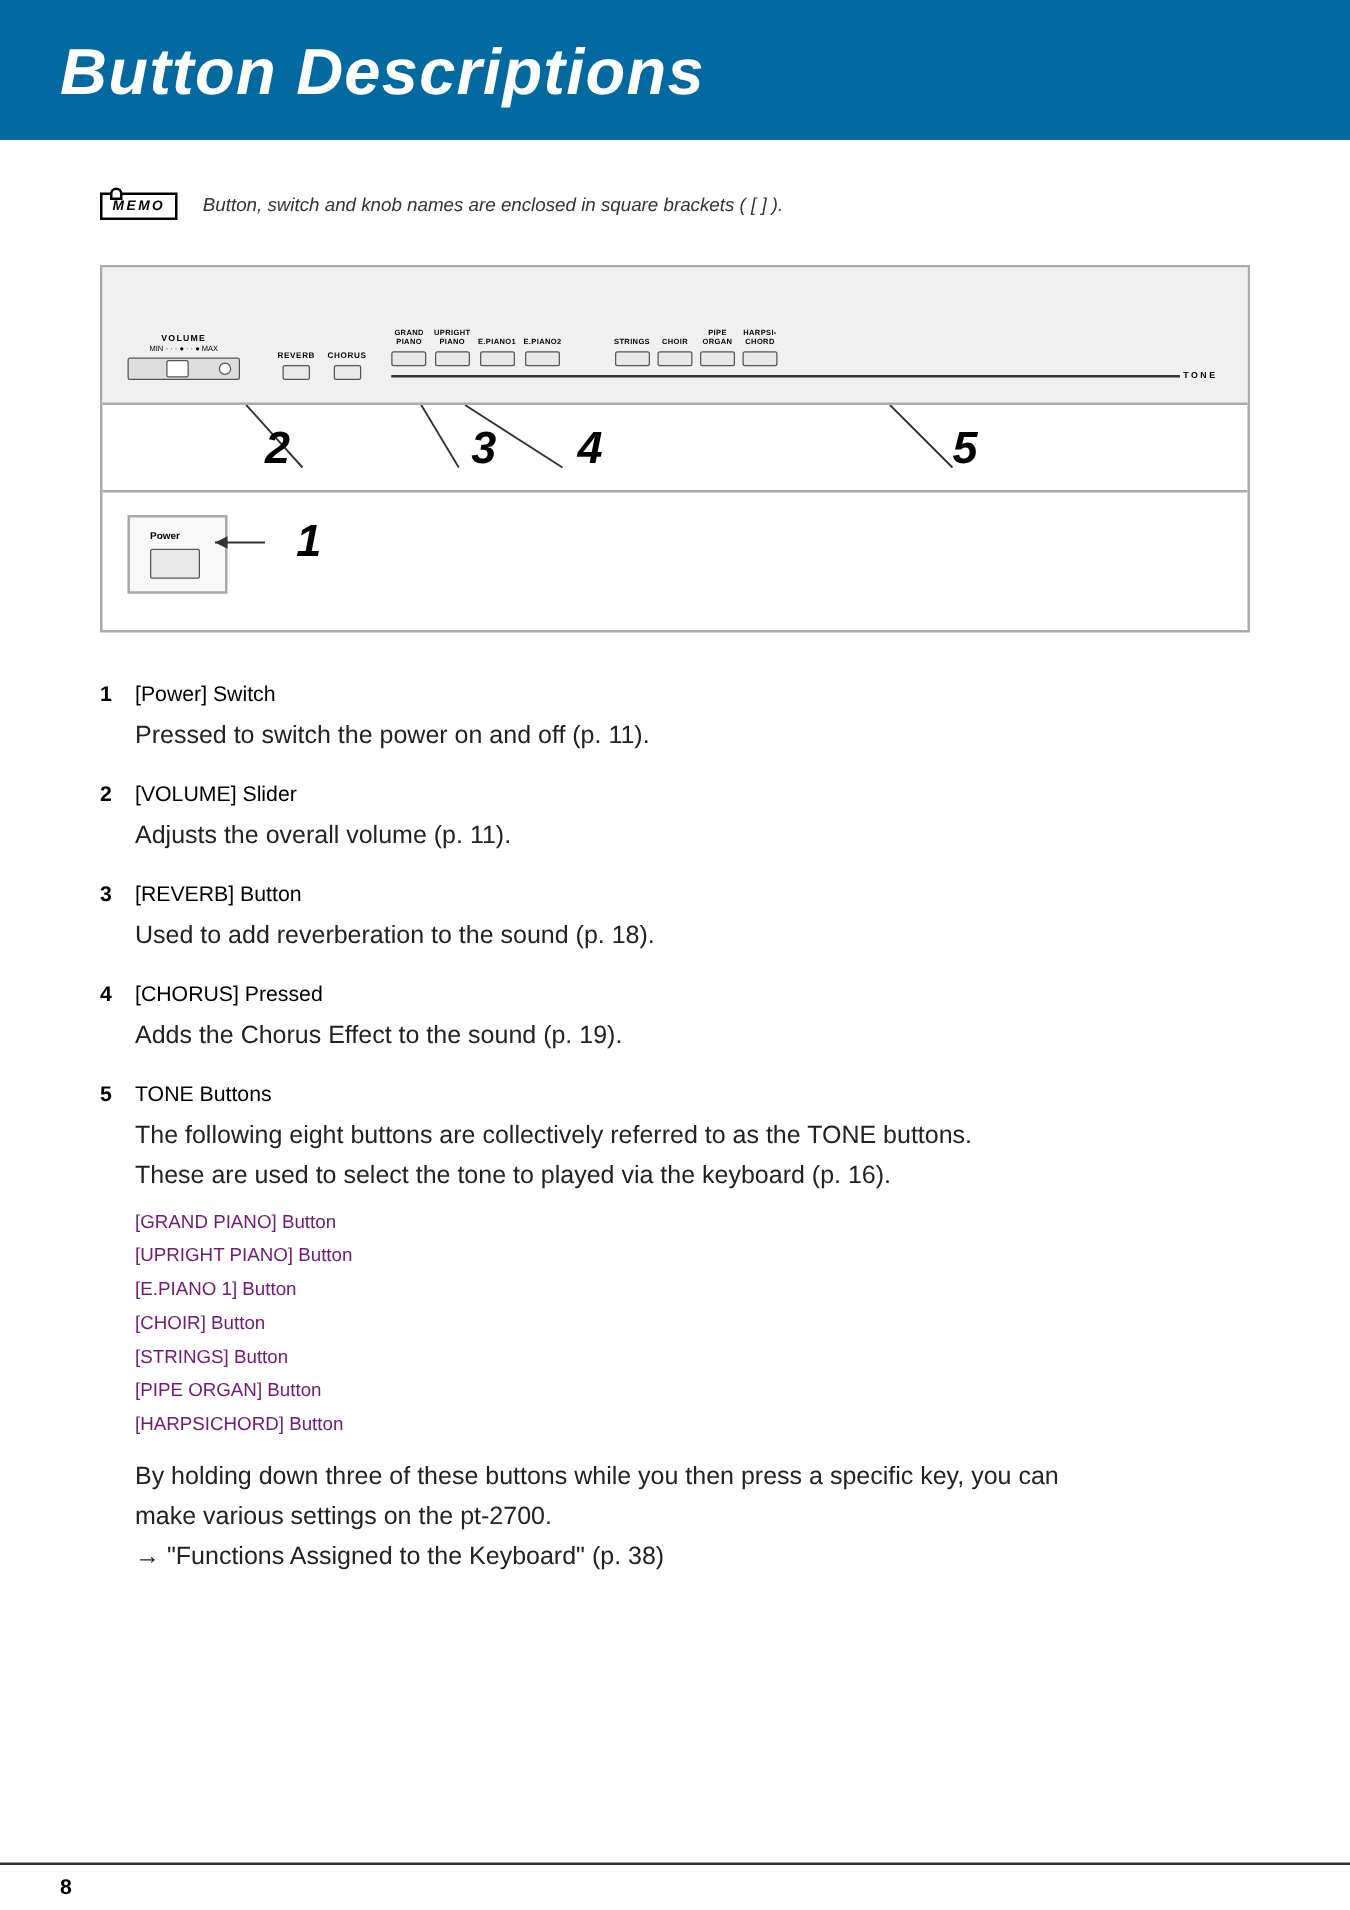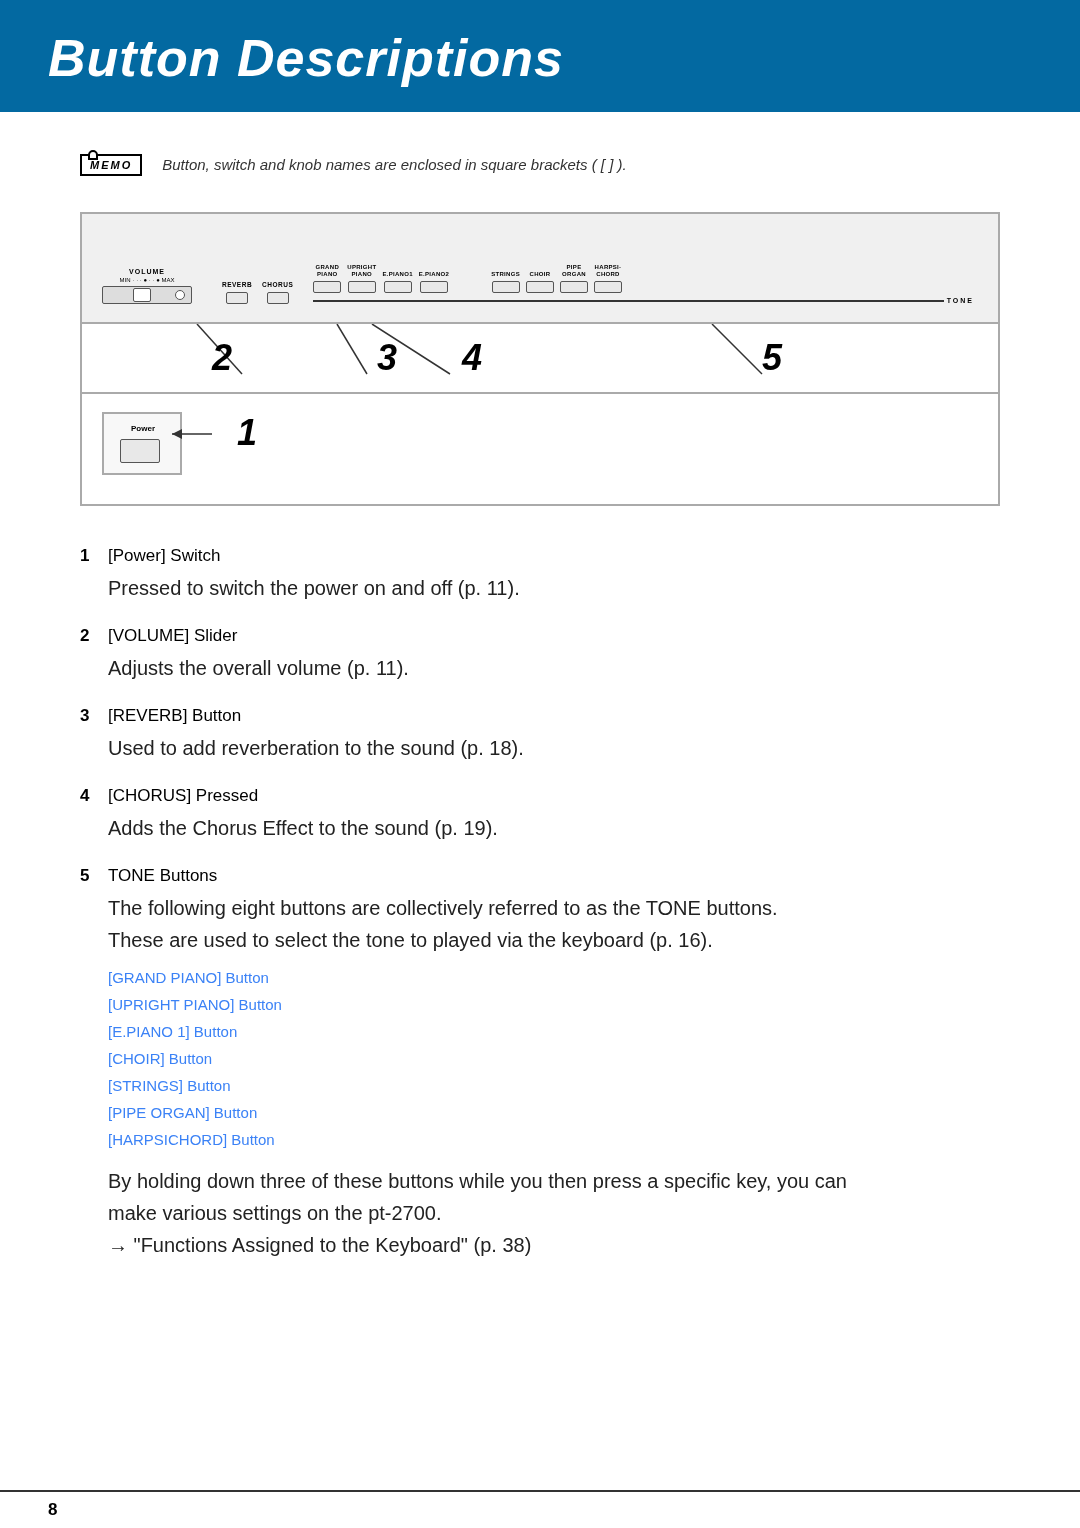--- a/index.html
+++ b/index.html
@@ -272,21 +272,21 @@
       font-size: 20px;
       color: #222;
       padding-left: 28px;
       line-height: 1.6;
     }
     .desc-list {
       padding-left: 28px;
       margin-top: 8px;
       margin-bottom: 12px;
       font-size: 15px;
-      color: #3b82f6;
+      color: #701a75;
       line-height: 1.8;
       list-style: none;
     }
 
     
     .footer {
       position: absolute;
       bottom: 0;
       left: 0;
       right: 0;
@@ -406,21 +406,21 @@
       </svg>
       <span class="num-label num-2">2</span>
       <span class="num-label num-3">3</span>
       <span class="num-label num-4">4</span>
       <span class="num-label num-5">5</span>
     </div>
 
     <div class="bottom-panel" style="position:relative;height:110px;">
 
       <div style="border:2px solid #aaa;padding:10px 16px;display:flex;flex-direction:column;align-items:flex-start;gap:6px;background:#f8f8f8;margin-top:8px;min-width:80px;">
-        <span style="font-size:8px;font-weight:bold;margin-left:11px;">Power</span>
+        <span style="font-size:8px;font-weight:bold;">Power</span>
         <div class="power-btn-box"></div>
       </div>
 
       <svg style="position:absolute;left:90px;top:20px;width:60px;height:40px;">
         <line x1="0" y1="20" x2="40" y2="20" stroke="#333" stroke-width="1.5"></line>
         <polygon points="0,20 10,15 10,25" fill="#333"></polygon>
       </svg>
       <span class="num-label" style="position:absolute;left:155px;top:18px;font-size:36px;font-weight:900;font-style:italic;">1</span>
     </div>
   </div>

